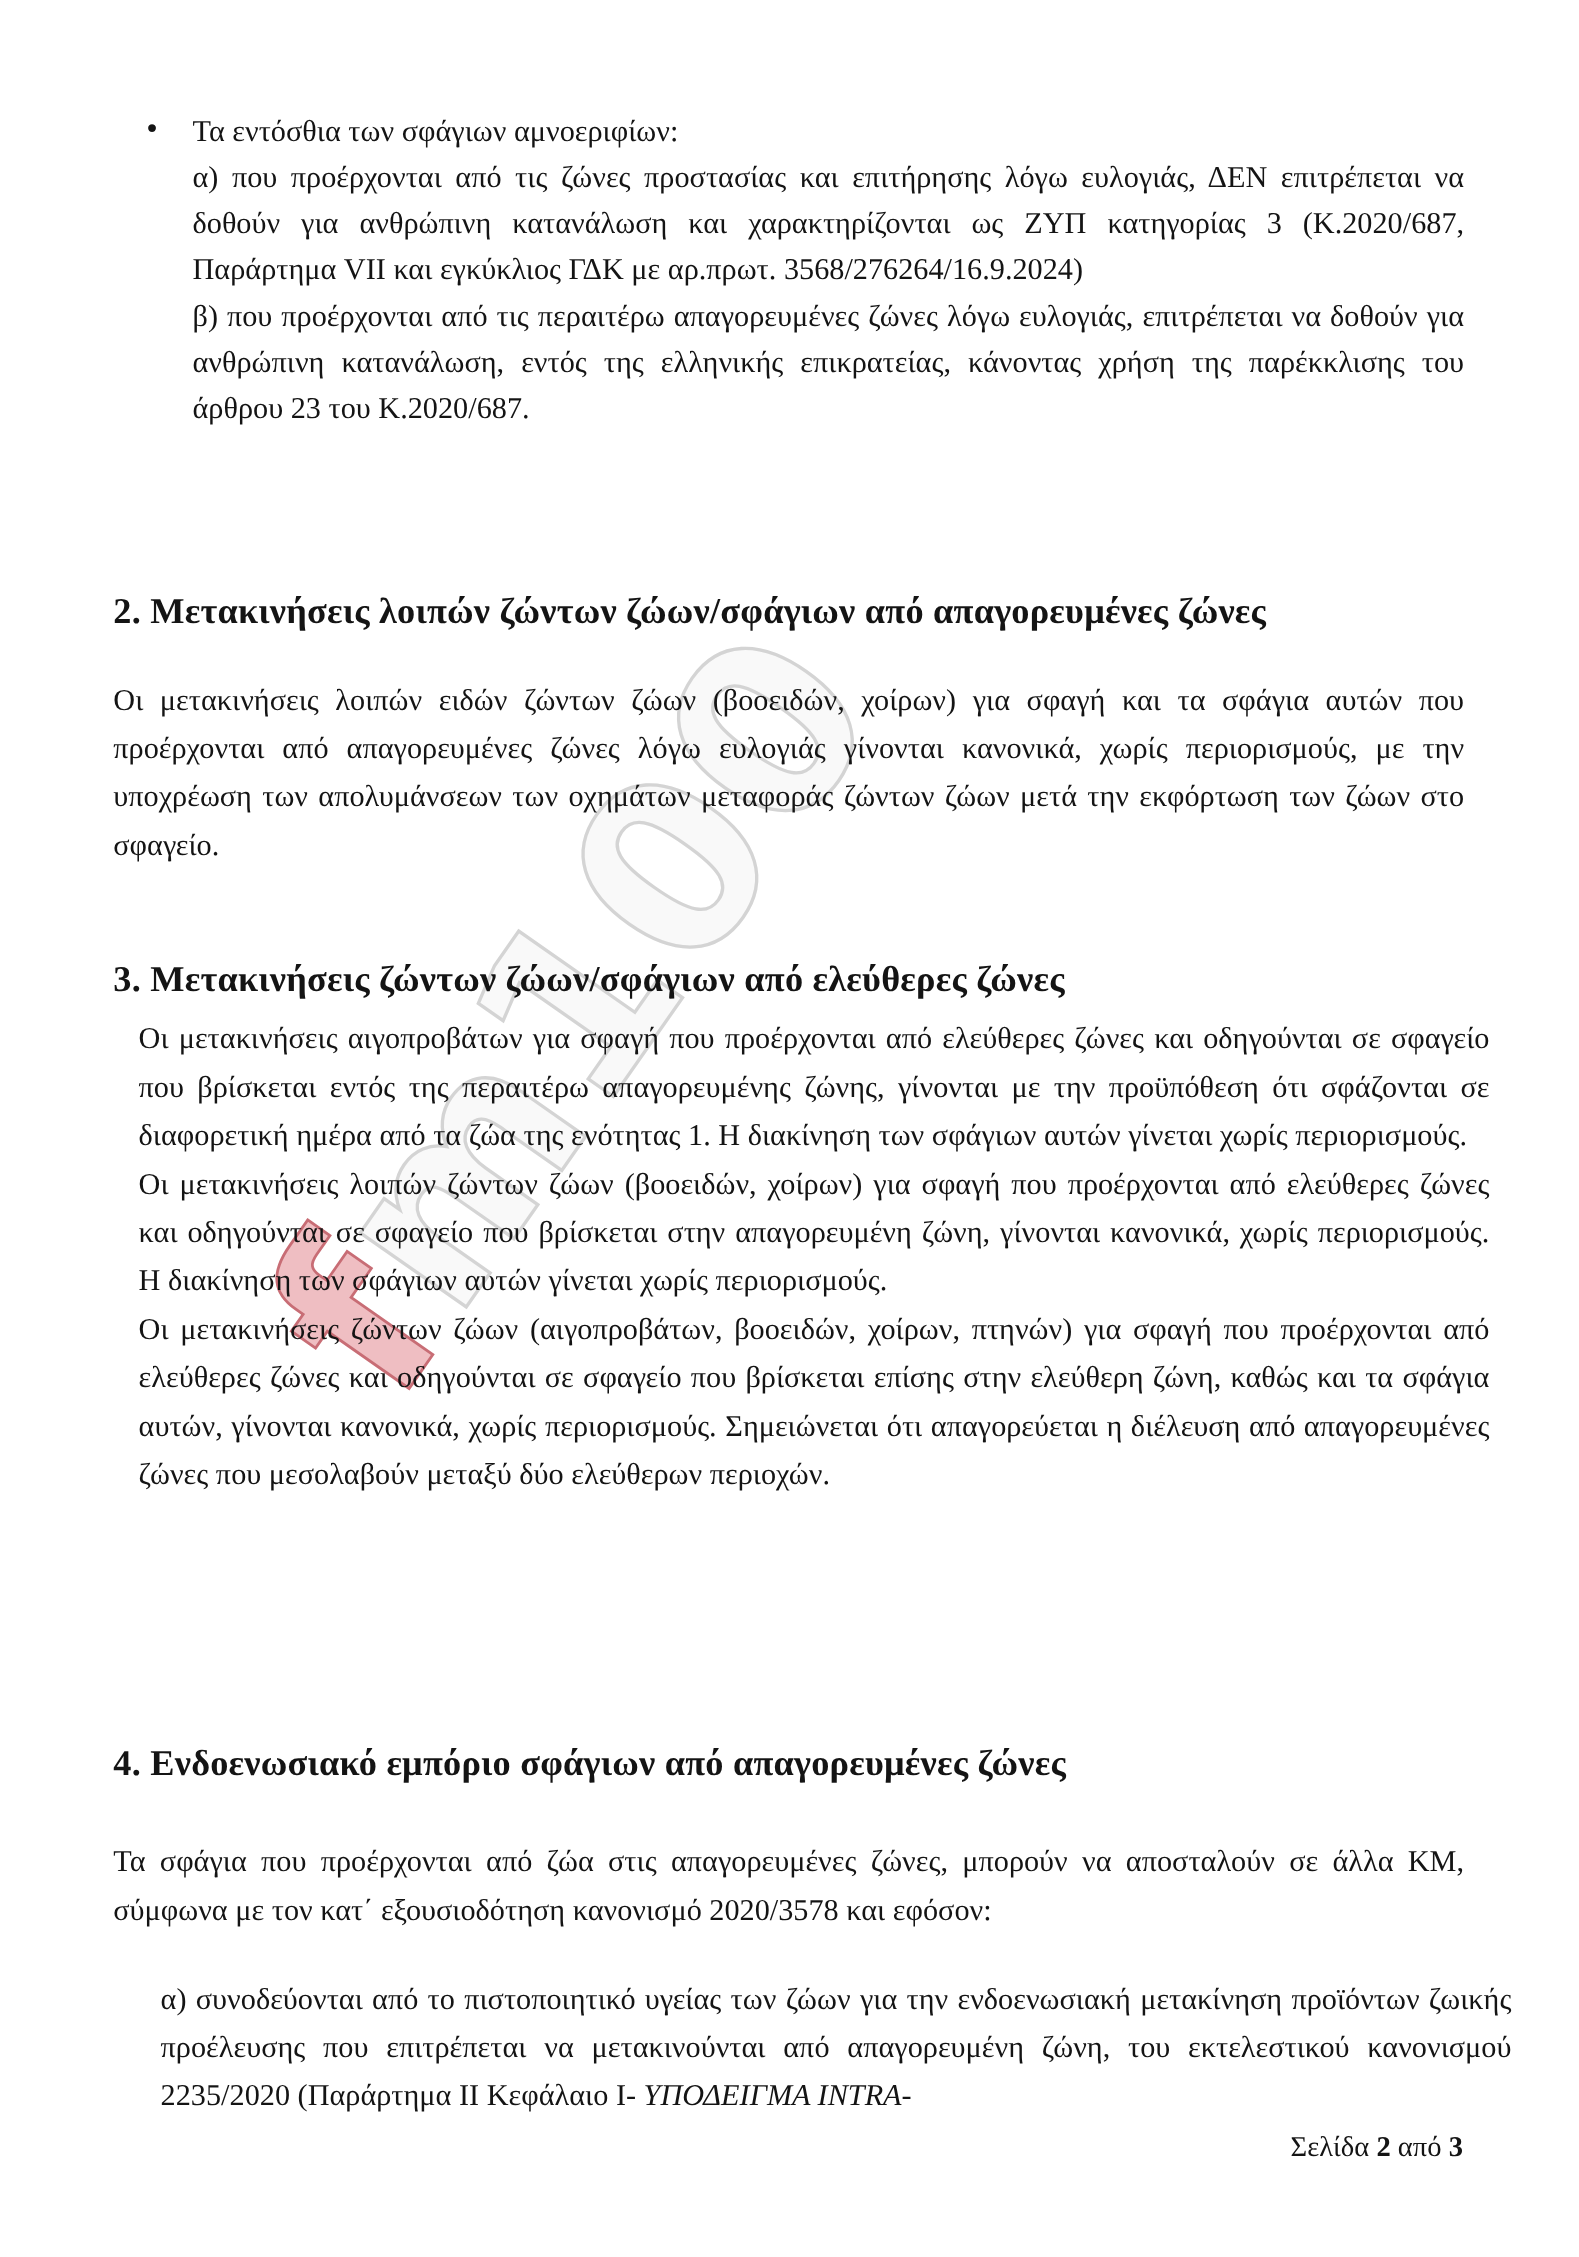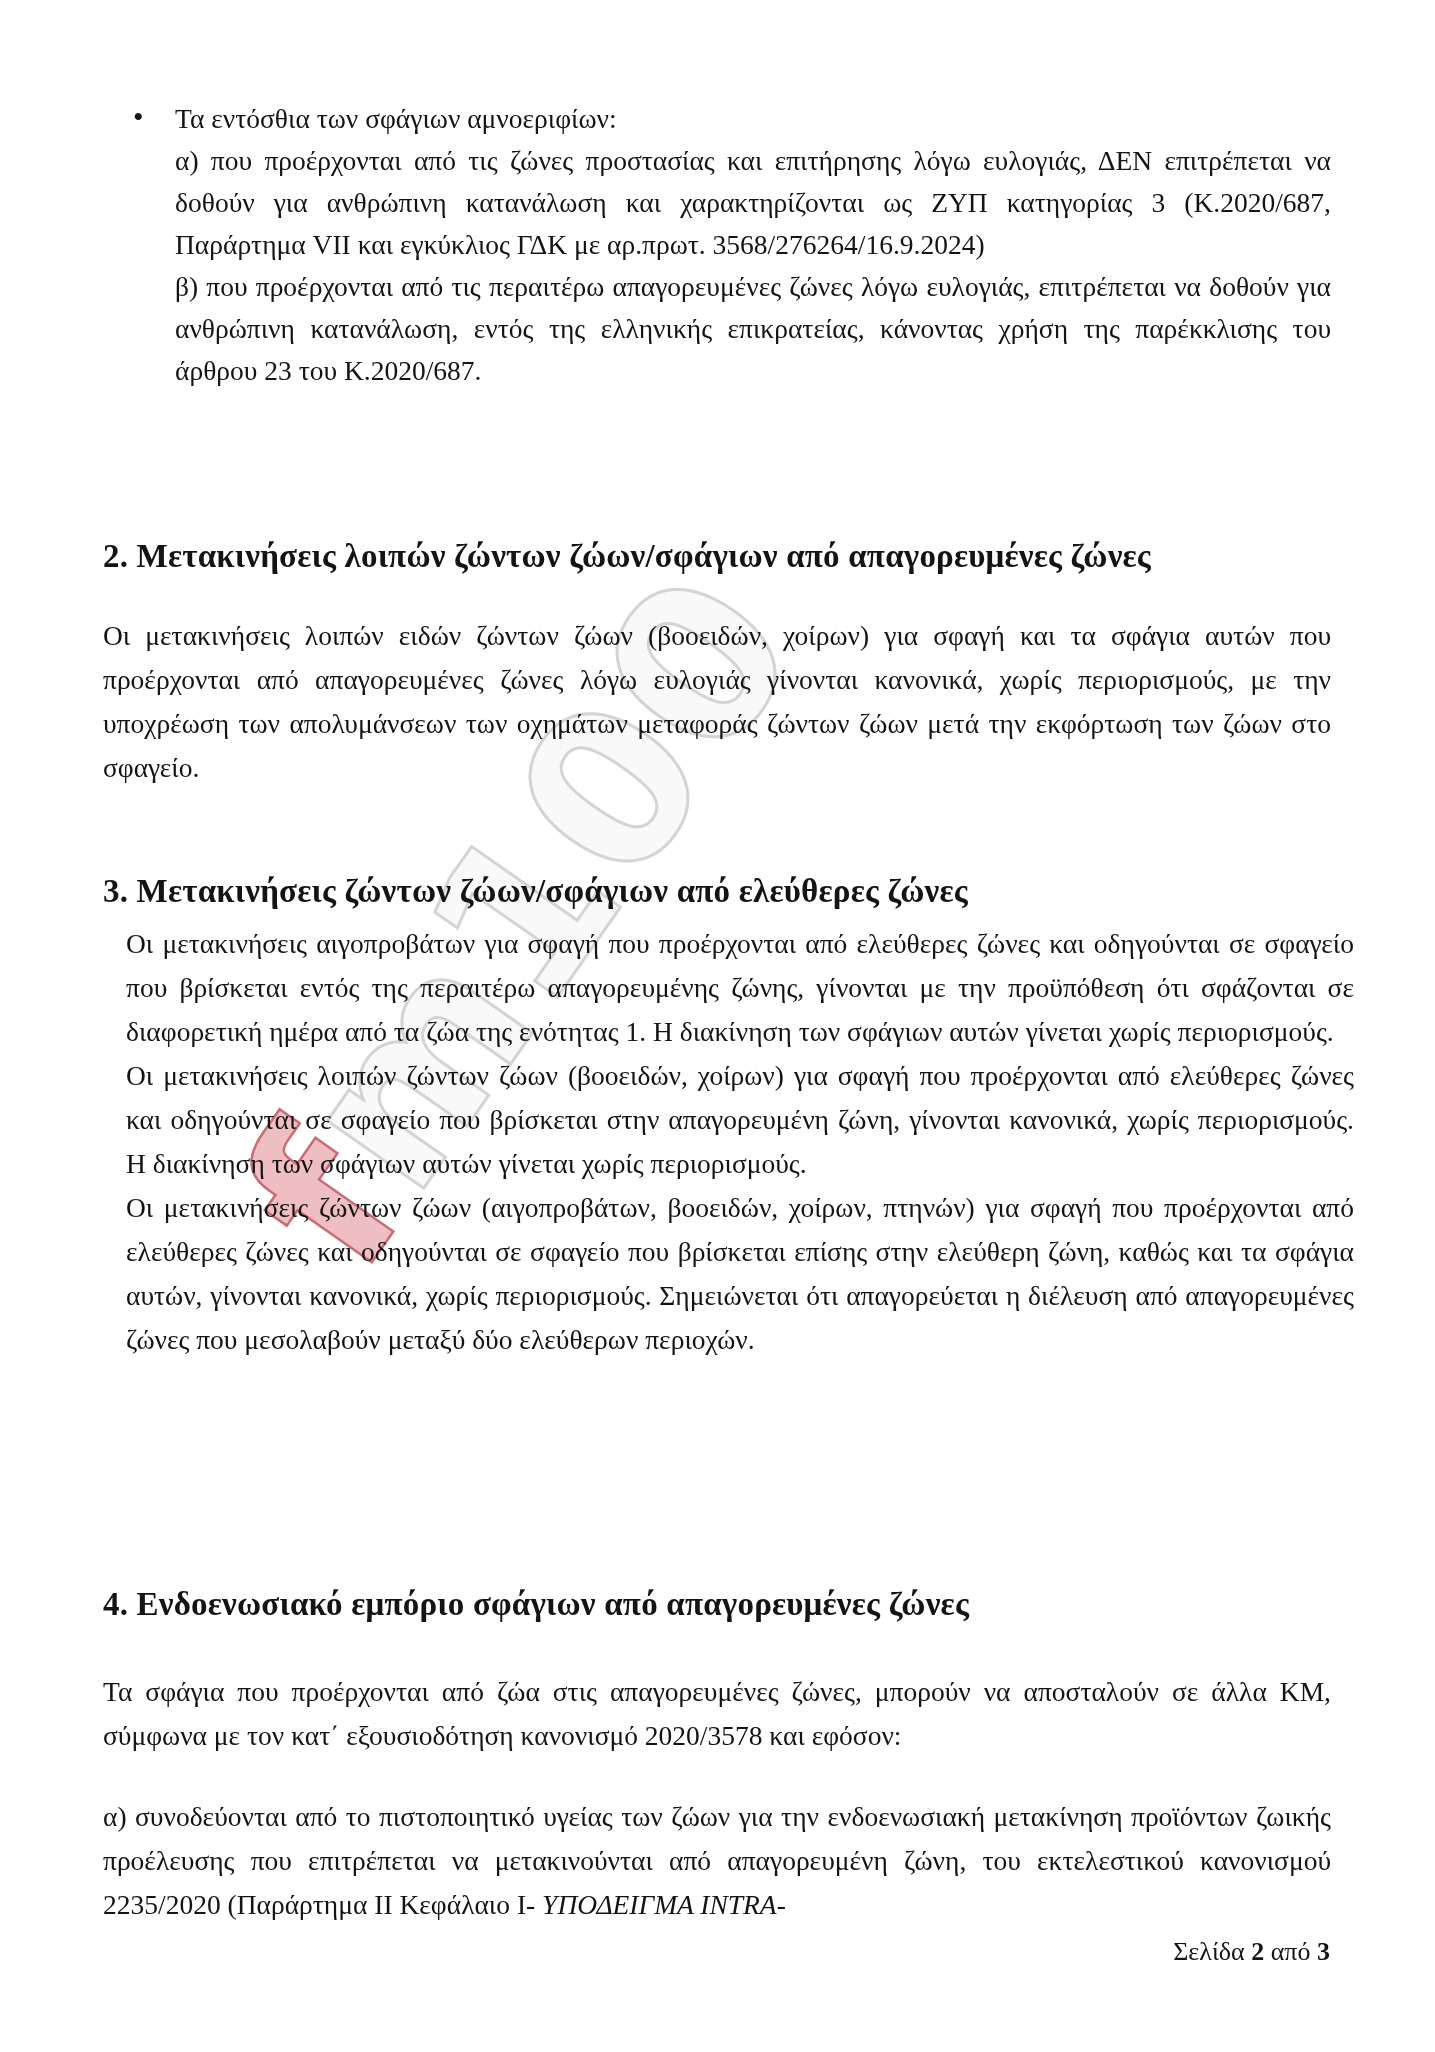--- a/index.html
+++ b/index.html
@@ -98,19 +98,19 @@
 
     <h2 class="abs heading" style="top: 870px;">3. Μετακινήσεις ζώντων ζώων/σφάγιων από ελεύθερες ζώνες</h2>
     <div class="abs" style="top: 922px; margin-left: 23px;">
       <p class="body-text">Οι μετακινήσεις αιγοπροβάτων για σφαγή που προέρχονται από ελεύθερες ζώνες και οδηγούνται σε σφαγείο που βρίσκεται εντός της περαιτέρω απαγορευμένης ζώνης, γίνονται με την προϋπόθεση ότι σφάζονται σε διαφορετική ημέρα από τα ζώα της ενότητας 1. Η διακίνηση των σφάγιων αυτών γίνεται χωρίς περιορισμούς.</p>
       <p class="body-text">Οι μετακινήσεις λοιπών ζώντων ζώων (βοοειδών, χοίρων) για σφαγή που προέρχονται από ελεύθερες ζώνες και οδηγούνται σε σφαγείο που βρίσκεται στην απαγορευμένη ζώνη, γίνονται κανονικά, χωρίς περιορισμούς. Η διακίνηση των σφάγιων αυτών γίνεται χωρίς περιορισμούς.</p>
       <p class="body-text">Οι μετακινήσεις ζώντων ζώων (αιγοπροβάτων, βοοειδών, χοίρων, πτηνών) για σφαγή που προέρχονται από ελεύθερες ζώνες και οδηγούνται σε σφαγείο που βρίσκεται επίσης στην ελεύθερη ζώνη, καθώς και τα σφάγια αυτών, γίνονται κανονικά, χωρίς περιορισμούς. Σημειώνεται ότι απαγορεύεται η διέλευση από απαγορευμένες ζώνες που μεσολαβούν μεταξύ δύο ελεύθερων περιοχών.</p>
     </div>
 
     <h2 class="abs heading" style="top: 1583px;">4. Ενδοενωσιακό εμπόριο σφάγιων από απαγορευμένες ζώνες</h2>
     <p class="abs body-text" style="top: 1670px;">Τα σφάγια που προέρχονται από ζώα στις απαγορευμένες ζώνες, μπορούν να αποσταλούν σε άλλα ΚΜ, σύμφωνα με τον κατ΄ εξουσιοδότηση κανονισμό 2020/3578 και εφόσον:</p>
-    <p class="abs body-text" style="top: 1795px;"><span>α) συνοδεύονται από το πιστοποιητικό υγείας των ζώων για την ενδοενωσιακή μετακίνηση προϊόντων ζωικής προέλευσης που επιτρέπεται να μετακινούνται από απαγορευμένη ζώνη, του εκτελεστικού κανονισμού 2235/2020 (Παράρτημα ΙΙ Κεφάλαιο Ι- </span><span class="italic">ΥΠΟΔΕΙΓΜΑ INTRA-</span></p>
+    <p class="abs body-text" style="top: 1795px; margin-left: 43px;"><span>α) συνοδεύονται από το πιστοποιητικό υγείας των ζώων για την ενδοενωσιακή μετακίνηση προϊόντων ζωικής προέλευσης που επιτρέπεται να μετακινούνται από απαγορευμένη ζώνη, του εκτελεστικού κανονισμού 2235/2020 (Παράρτημα ΙΙ Κεφάλαιο Ι- </span><span class="italic">ΥΠΟΔΕΙΓΜΑ INTRA-</span></p>
 
   </div>
 
   <div class="footer"><span>Σελίδα </span><span class="bold">2</span><span> από </span><span class="bold">3</span></div>
 
 </div>
 
 </body></html>

